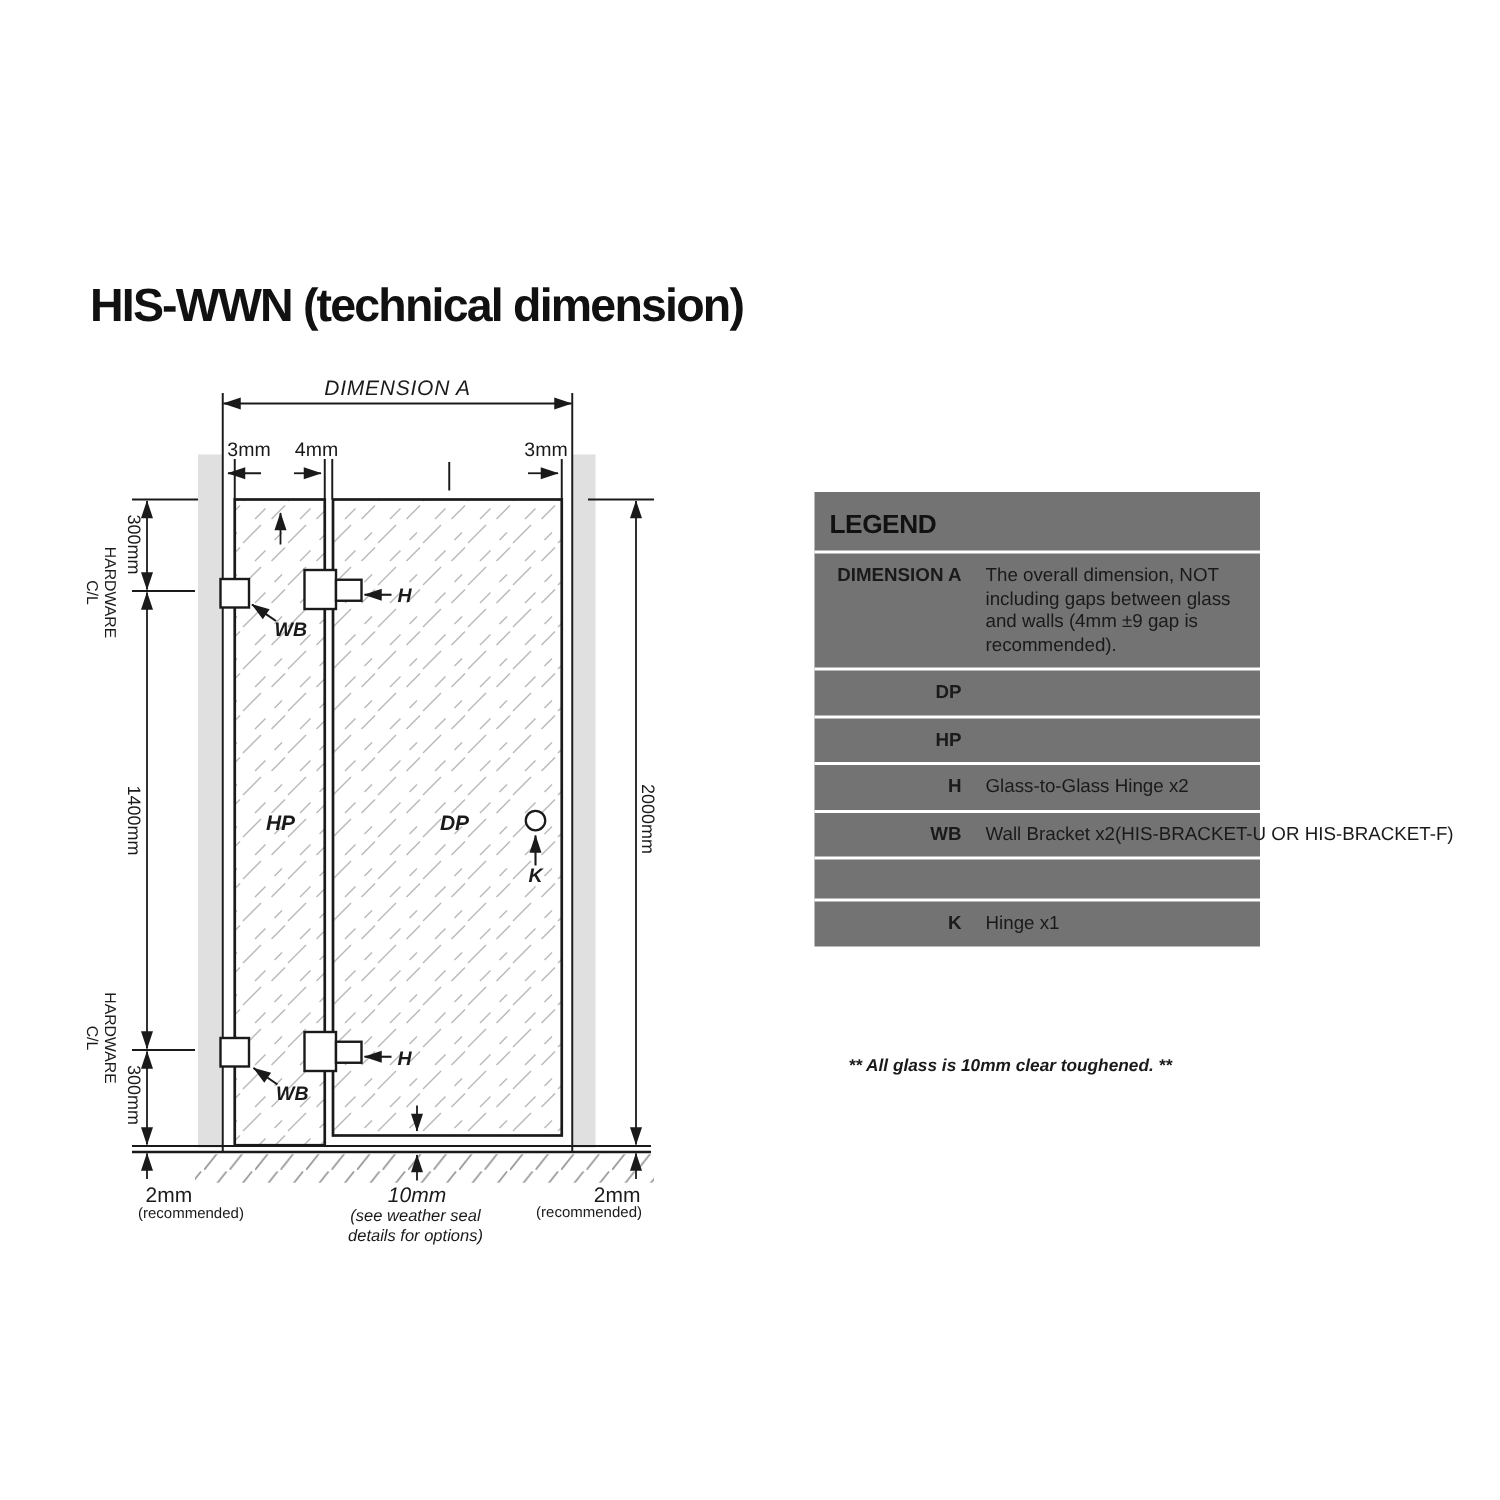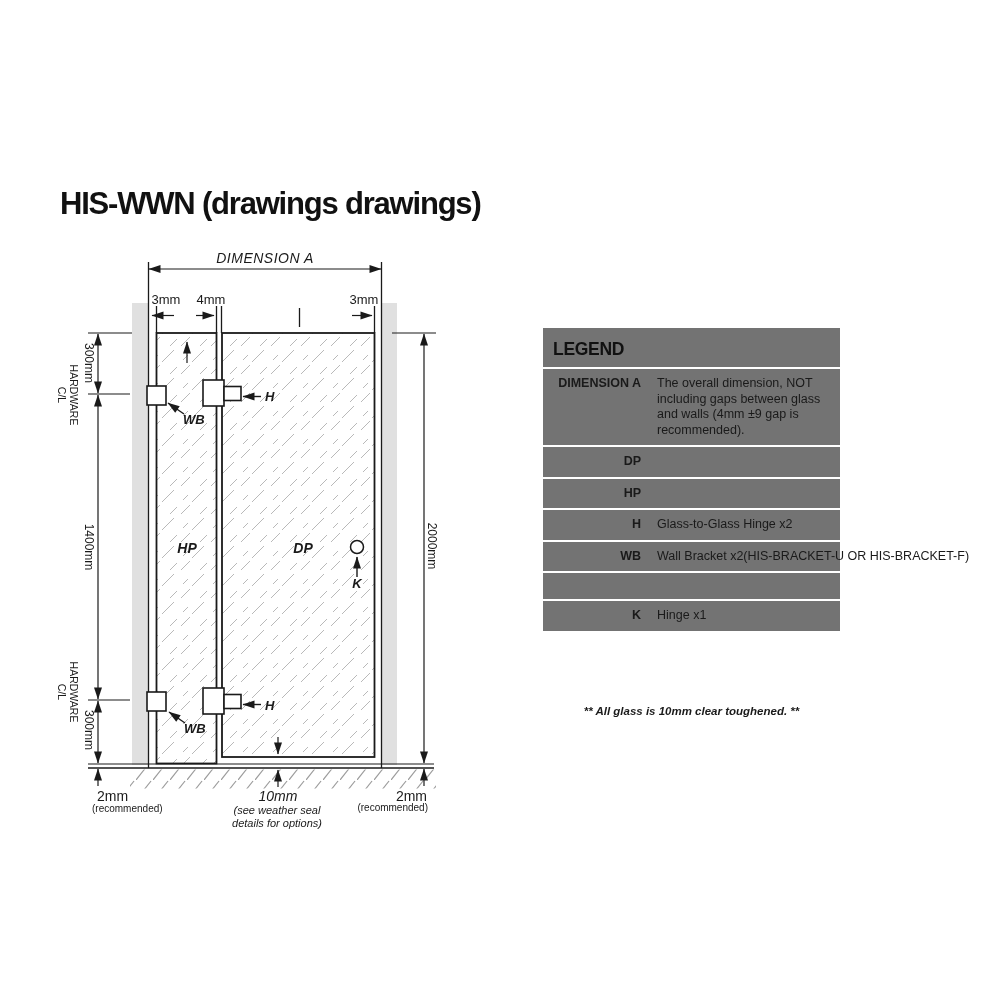--- a/index.html
+++ b/index.html
@@ -22,41 +22,41 @@
   .lrow{
     display:grid;grid-template-columns:92px 1fr;column-gap:16px;
     padding:7px 4px 7px 6px;border-top:2px solid #ffffff;
     font-size:12.5px;line-height:15.5px;
   }
   .lkey{font-weight:bold;text-align:right;white-space:nowrap;}
   .ldesc{white-space:pre-line;}
   .ldesc.nowrap{white-space:nowrap;}
   .lrow.empty{min-height:12px;}
   .footnote{
-    position:absolute;left:543px;top:705px;width:297px;text-align:center;
+    position:absolute;left:525px;top:705px;width:297px;text-align:center;
     font-size:11.5px;font-style:italic;font-weight:bold;white-space:nowrap;
   }
   text{fill:#1a1a1a;font-family:"Liberation Sans", sans-serif;}
   .dimtxt{font-size:13px;}
   .rottxt{font-size:12px;}
   .cltxt{font-size:10.5px;}
   .itlbl{font-size:13px;font-weight:bold;font-style:italic;}
   .paneltxt{font-size:14px;font-weight:bold;font-style:italic;}
   .dima{font-size:14px;font-style:italic;letter-spacing:0.5px;}
   .bigmm{font-size:14px;}
   .recmm{font-size:10px;}
   .seal{font-size:11px;font-style:italic;}
   .mm10{font-size:14px;font-style:italic;}
 </style>
 </head>
 <body>
 
 <div class="stage">
 
-  <h1 class="page-title">HIS-WWN (drawings drawings)</h1>
+  <h1 class="page-title">HIS-WWN (technical dimension)</h1>
 
   <svg class="drawing-svg" width="1000" height="1000" viewBox="0 0 1000 1000">
     <defs>
       <marker id="ah" markerUnits="userSpaceOnUse" markerWidth="13" markerHeight="9" refX="12" refY="4.5" orient="auto-start-reverse">
         <path d="M0.5,0.5 L12.5,4.5 L0.5,8.5 Z" fill="#1a1a1a"></path>
       </marker>
       <pattern id="glassHatch" patternUnits="userSpaceOnUse" width="30" height="28">
         <rect width="30" height="28" fill="#ffffff"></rect>
         <g stroke="#b9b9b9" stroke-width="1" fill="none">
           <path d="M1,10 L10,1"></path>

